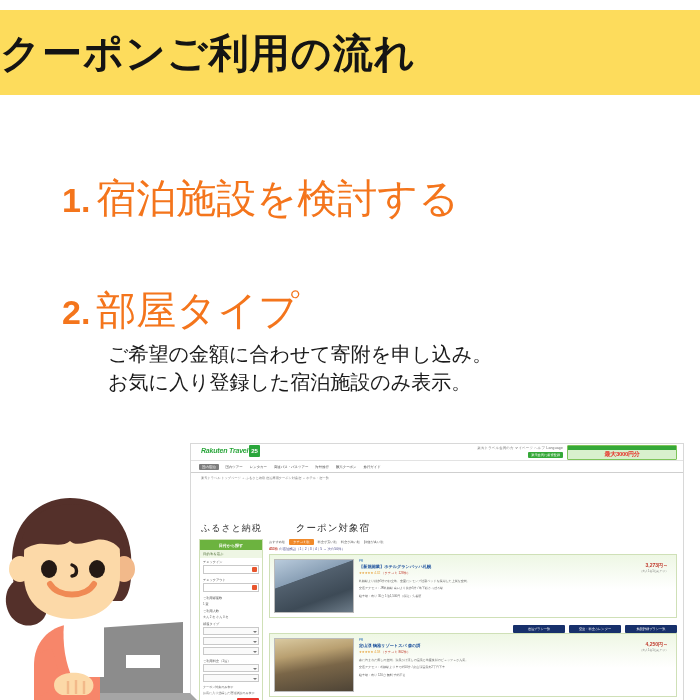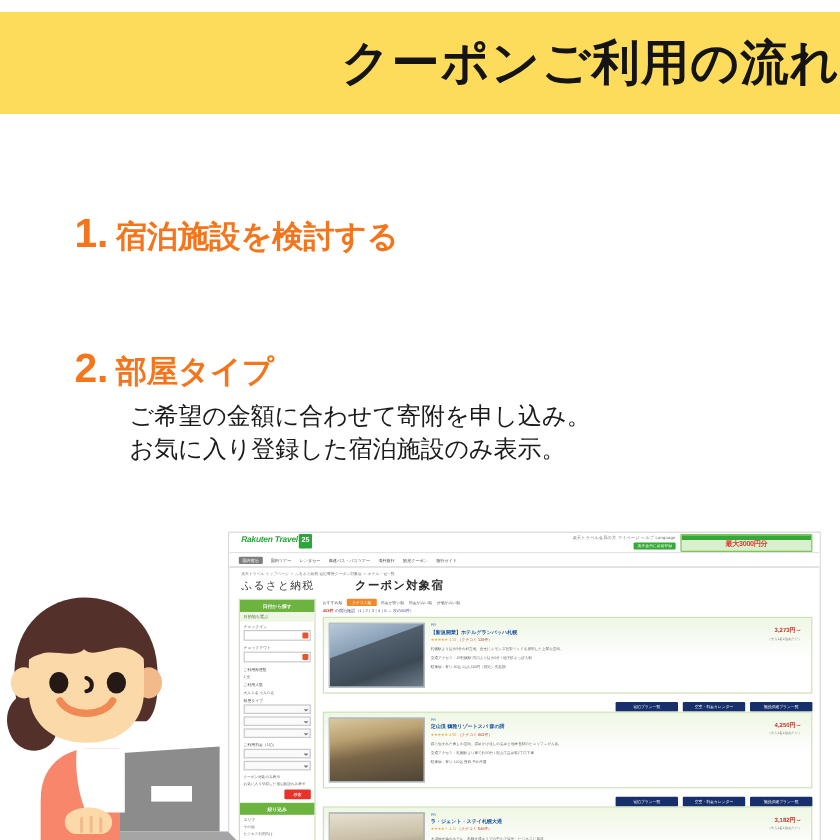--- a/index.html
+++ b/index.html
@@ -9,21 +9,21 @@
     font-family:"Liberation Sans","DejaVu Sans",sans-serif;
     overflow:hidden;
     position:relative;
   }
   .page{position:relative;width:700px;height:700px;overflow:hidden;background:#fff;}
 
   
   .banner{
     position:absolute;left:0;top:10px;width:700px;height:85px;
     background:#fddc5c;
-    display:flex;align-items:center;justify-content:flex-end;
+    display:flex;align-items:center;justify-content:flex-start;
   }
   .banner-title{
     font-size:40px;font-weight:bold;color:#141414;
     letter-spacing:1px;line-height:1;
     white-space:nowrap;
   }
 
   
   .step-head{
     position:absolute;left:0;top:108px;width:700px;
@@ -37,21 +37,21 @@
   .item-1{top:176px;}
   .item-2{top:288px;}
 
   .item-head{
     display:flex;align-items:baseline;
     font-size:33px;font-weight:bold;color:#f4751c;
     line-height:1.12;
     white-space:nowrap;
   }
   .item-num{font-size:34px;font-weight:bold;color:#f4751c;margin-right:6px;}
-  .item-title{font-size:26px;font-weight:bold;color:#f4751c;}
+  .item-title{font-size:40px;font-weight:normal;color:#f4751c;}
 
   .item-body{
     margin-top:7px;margin-left:46px;
     font-size:20px;color:#1a1a1a;font-weight:500;
     line-height:1.42;
   }
   .item-body div{white-space:nowrap;}
 
   
   .shot{
@@ -100,24 +100,24 @@
   .shot-nav .n0{
     background:#7d7d7d;color:#fff;font-size:3.4px;padding:1px 3px;border-radius:1px;white-space:nowrap;
   }
   .shot-nav .n{
     font-size:3.4px;color:#444;white-space:nowrap;
   }
   .shot-crumb{
     font-size:3.2px;color:#7a7a7a;padding:3px 0 2px 10px;white-space:nowrap;
   }
   .shot-headrow{
-    display:flex;align-items:flex-end;padding:0 0 4px 10px;
+    display:flex;align-items:flex-end;padding:0 0 4px 10px;margin-top:40px;
   }
   .shot-furusato{font-size:9px;color:#3b3b3b;font-weight:500;letter-spacing:1px;}
-  .shot-pagetitle{font-size:9.5px;color:#2b2b2b;font-weight:700;margin-left:34px;letter-spacing:1px;}
+  .shot-pagetitle{font-size:9.5px;color:#2b2b2b;font-weight:400;margin-left:34px;letter-spacing:1px;}
 
   .shot-main{display:flex;padding-left:8px;}
   .shot-side{
     width:62px;border:1px solid #cfe0b7;background:#fff;margin-right:6px;
   }
   .side-head{
     background:#6cb33f;color:#fff;font-size:4px;text-align:center;padding:2.5px 0;font-weight:bold;
   }
   .side-sub{background:#eef6e4;font-size:3.4px;padding:2px 3px;color:#4c6c34;}
   .side-lbl{font-size:3.2px;padding:2px 3px 1px 3px;color:#555;}

